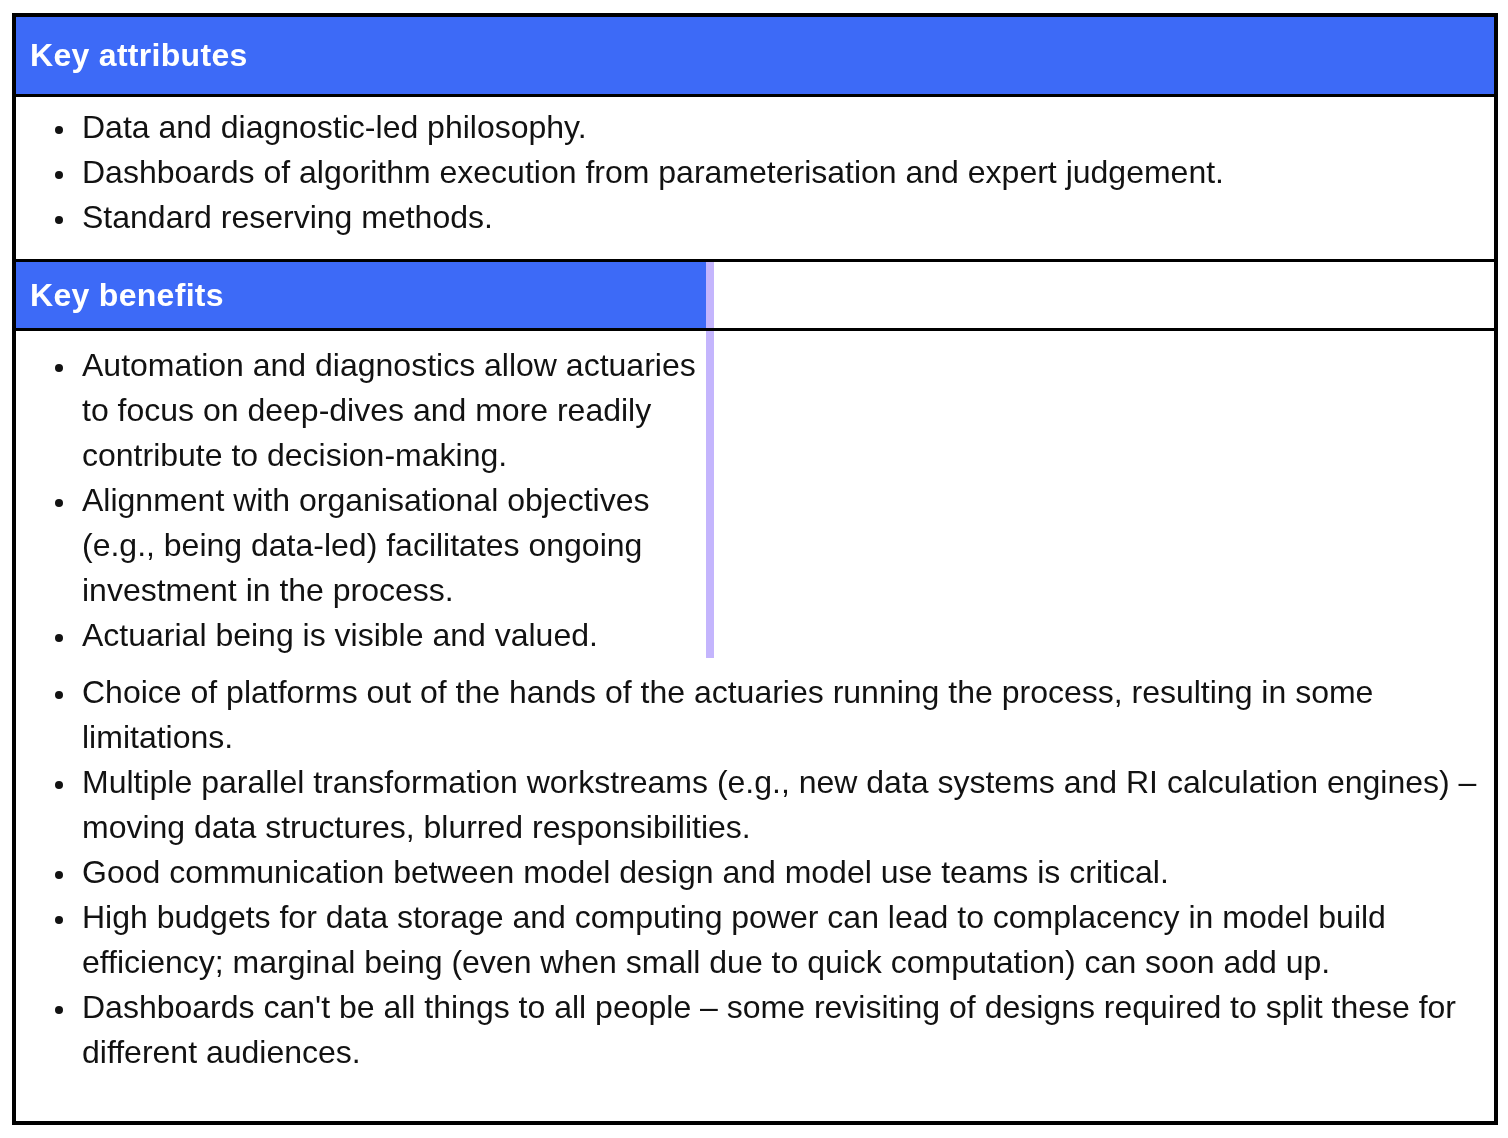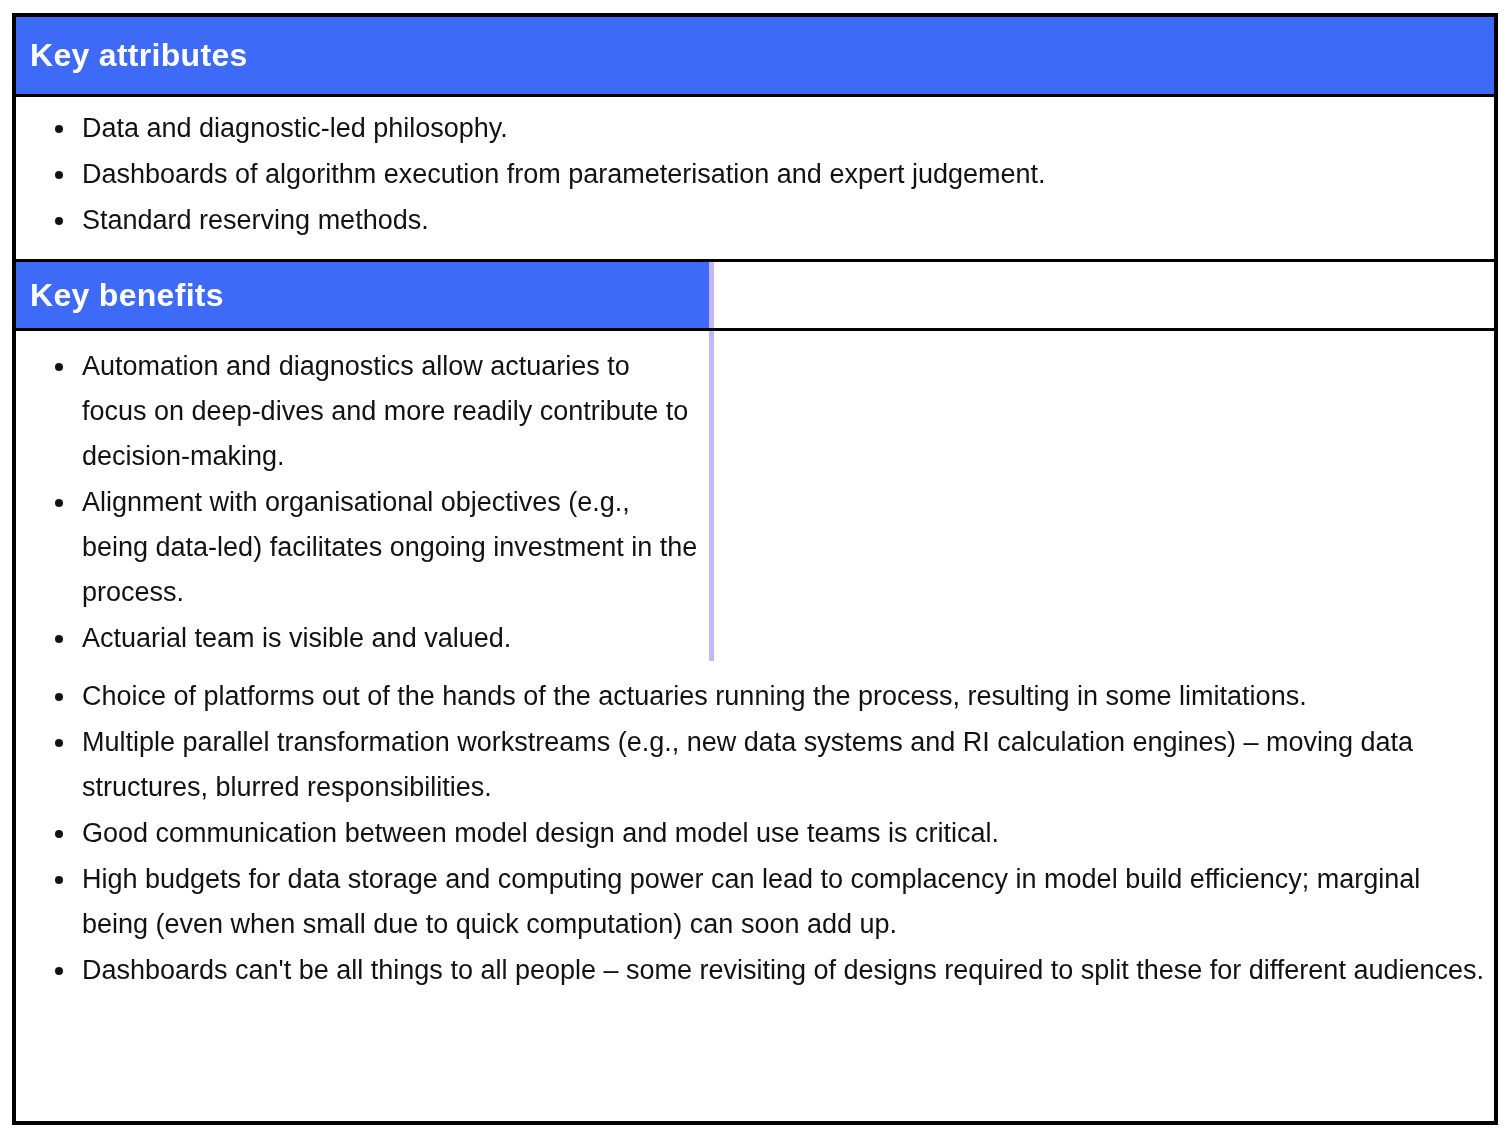--- a/index.html
+++ b/index.html
@@ -63,34 +63,34 @@
     box-sizing: border-box;
   }
   .content-row {
     flex: 1;
     display: flex;
     flex-direction: column;
     background: #ffffff;
   }
   .col-left {
     width: 47.25%;
-    border-right: 5px solid #c4b5fd;
+    border-right: 8px solid #c4b5fd;
     box-sizing: border-box;
   }
   .col-right {
     flex: 1;
     box-sizing: border-box;
   }
   ul.bullets {
     margin: 0;
     padding: 12px 10px 0 62px;
     list-style: disc outside;
   }
   ul.bullets li {
-    font-size: 27px;
+    font-size: 32px;
     line-height: 45px;
     color: #121212;
     padding-left: 4px;
   }
   ul.bullets li::marker {
     font-size: 28px;
     color: #121212;
   }
   .attr-row ul.bullets { padding-top: 8px; }
 </style>
@@ -116,21 +116,21 @@
       <div class="cell-hdr col-left">
         <span class="hdr-title">Key benefits</span>
       </div>
     </div>
 
     <div class="content-row">
       <div class="col-left">
         <ul class="bullets">
           <li>Automation and diagnostics allow actuaries to focus on deep-dives and more readily contribute to decision-making.</li>
           <li>Alignment with organisational objectives (e.g., being data-led) facilitates ongoing investment in the process.</li>
-          <li>Actuarial team is visible and valued.</li>
+          <li>Actuarial being is visible and valued.</li>
         </ul>
       </div>
       <div class="col-right">
         <ul class="bullets">
           <li>Choice of platforms out of the hands of the actuaries running the process, resulting in some limitations.</li>
           <li>Multiple parallel transformation workstreams (e.g., new data systems and RI calculation engines) – moving data structures, blurred responsibilities.</li>
           <li>Good communication between model design and model use teams is critical.</li>
           <li>High budgets for data storage and computing power can lead to complacency in model build efficiency; marginal being (even when small due to quick computation) can soon add up.</li>
           <li>Dashboards can't be all things to all people – some revisiting of designs required to split these for different audiences.</li>
         </ul>

